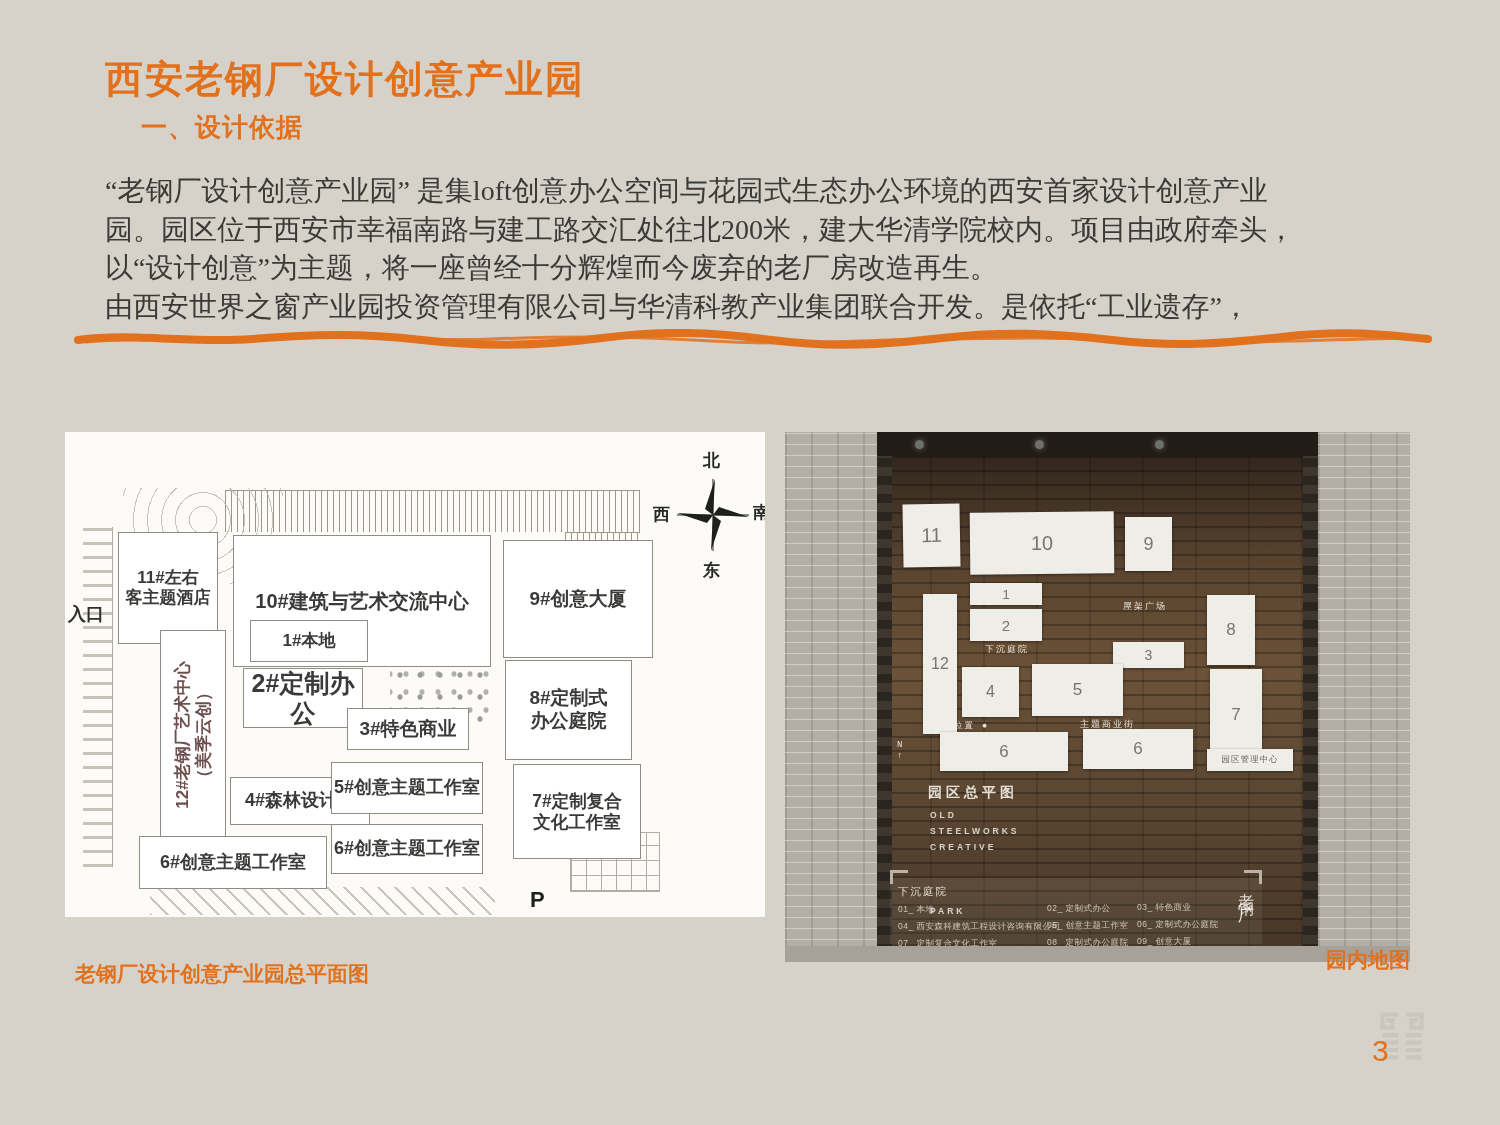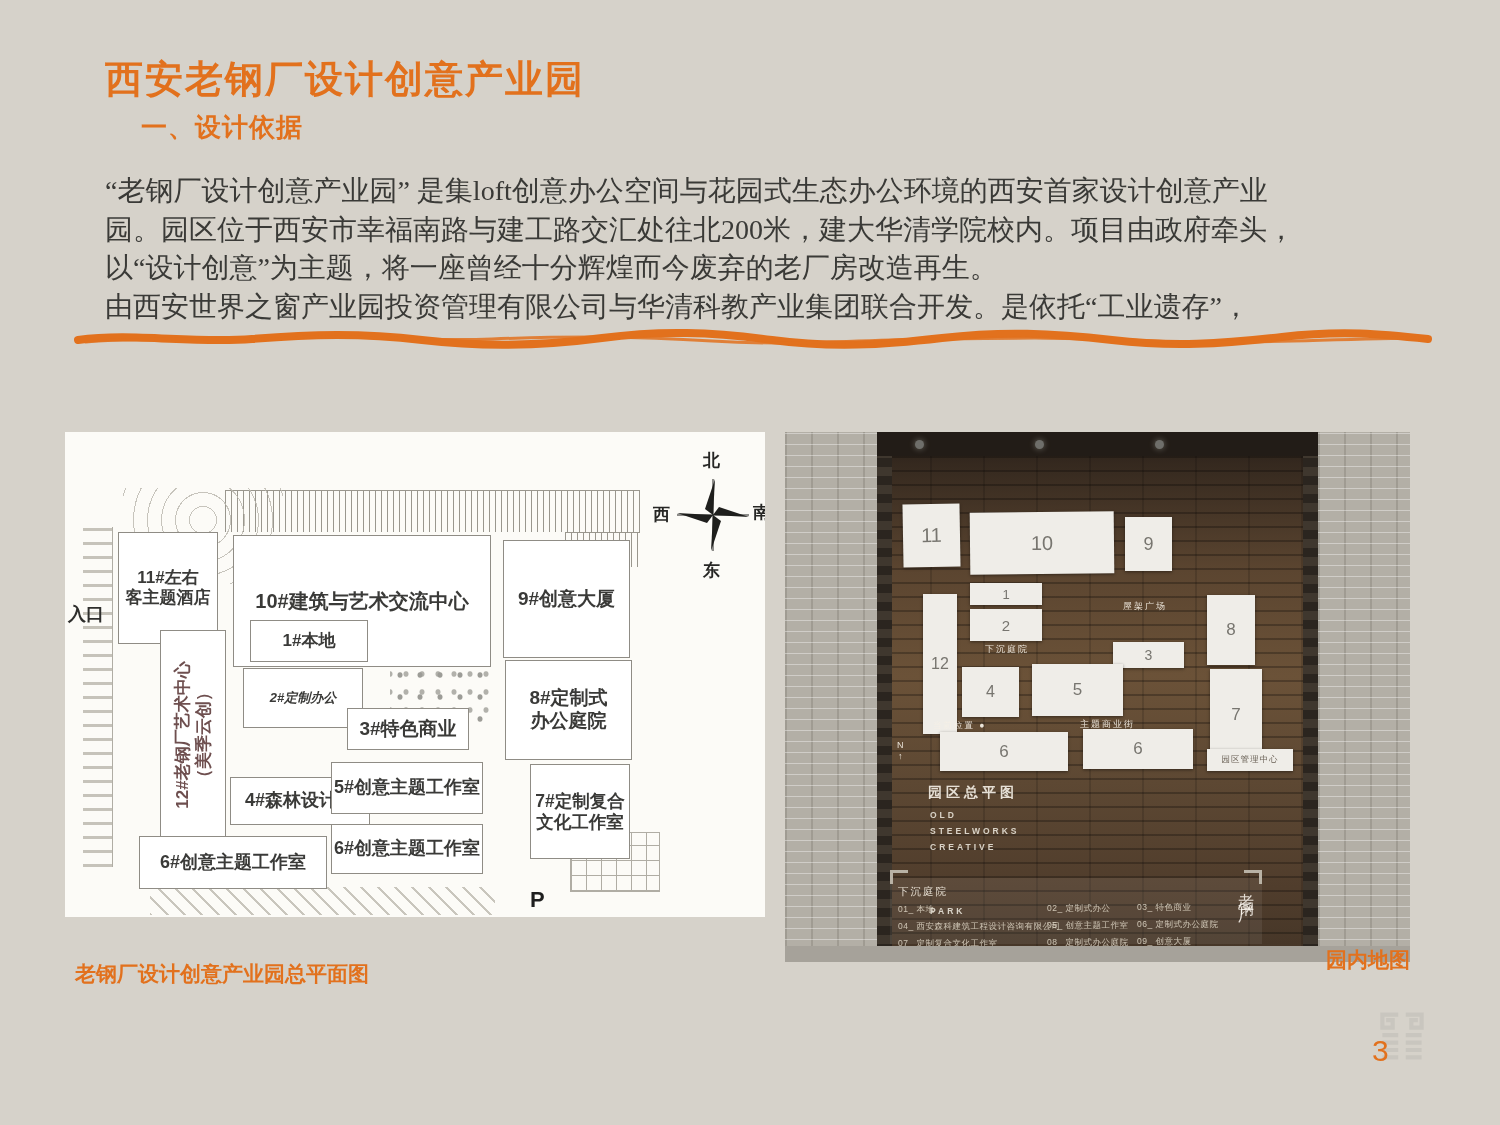--- a/index.html
+++ b/index.html
@@ -47,21 +47,21 @@
   .brick{position:absolute;top:0;width:92px;height:530px;background-color:#b3afa6;
          background-image:repeating-linear-gradient(0deg,rgba(255,255,255,.38) 0 1px,transparent 1px 11px),
                           repeating-linear-gradient(90deg,rgba(110,105,95,.28) 0 2px,transparent 2px 26px);}
   .bedge{position:absolute;top:0;width:15px;height:530px;
          background:repeating-linear-gradient(0deg,#3f372e 0 9px,#2b251f 9px 18px);}
   .topband{position:absolute;left:92px;top:0;width:441px;height:24px;background:#221c17;}
   .lamp{position:absolute;top:8px;width:9px;height:9px;border-radius:50%;background:#6e6e6a;box-shadow:0 0 6px rgba(255,255,240,.35);}
   .concrete{position:absolute;left:0;bottom:0;width:625px;height:16px;background:#a6a29a;}
   .pnl{position:absolute;background:#efede8;box-shadow:0 1px 3px rgba(0,0,0,.45);display:flex;align-items:center;justify-content:center;
        color:#77756f;font-weight:400;}
-  .wtxt{position:absolute;font-size:9px;color:rgba(245,240,230,.92);letter-spacing:2px;white-space:nowrap;}
+  .wtxt{position:absolute;font-size:9px;color:rgba(245,240,230,.92);letter-spacing:2px;white-space:nowrap;font-family:Liberation Mono, monospace;}
   .signcn{position:absolute;left:143px;top:352px;font-size:14px;letter-spacing:4px;color:rgba(242,237,227,.92);font-weight:700;}
   .en{position:absolute;left:145px;font-size:8.5px;letter-spacing:3px;color:rgba(240,235,225,.85);font-weight:700;}
   .legendbox{position:absolute;left:105px;top:446px;width:372px;height:66px;background:rgba(255,255,255,.07);}
   .cbr{position:absolute;width:18px;height:14px;border-top:3px solid #b9b2a5;}
   .legtitle{position:absolute;left:113px;top:453px;font-size:10.5px;color:rgba(235,228,215,.95);letter-spacing:2px;}
   .leg{position:absolute;font-size:8.5px;color:rgba(225,216,200,.85);white-space:nowrap;letter-spacing:.5px;}
   .vsign{position:absolute;left:450px;top:448px;writing-mode:vertical-rl;font-size:16px;letter-spacing:8px;
          color:rgba(250,246,238,.85);font-family:"Liberation Serif","DejaVu Serif",serif;}
 
   .caption-left{position:absolute;left:75px;top:960px;font-size:21px;font-weight:700;color:var(--accent);}
@@ -94,35 +94,35 @@
     <div class="hatchv" style="left:500px;top:100px;width:75px;height:35px;"></div>
     <div class="circles"></div>
     <div class="road"></div>
     <div class="garden"></div>
     <div class="pgrid"></div>
     <div class="hatchd" style="left:85px;top:455px;width:345px;height:28px;"></div>
 
     <div class="blk" style="left:53px;top:100px;width:100px;height:112px;font-size:17px;">11#左右
 客主题酒店</div>
     <div class="blk" style="left:168px;top:103px;width:258px;height:132px;font-size:20px;">10#建筑与艺术交流中心</div>
-    <div class="blk" style="left:438px;top:108px;width:127px;height:118px;font-size:19px;">9#创意大厦</div>
+    <div class="blk" style="left:438px;top:108px;width:150px;height:118px;font-size:19px;">9#创意大厦</div>
     <div class="blk" style="left:185px;top:188px;width:118px;height:42px;font-size:17px;">1#本地</div>
-    <div class="blk" style="left:178px;top:236px;width:120px;height:60px;font-size:13px;font-style:italic;">2#定制办公</div>
+    <div class="blk" style="left:178px;top:236px;width:120px;height:60px;font-size:25px;">2#定制办公</div>
     <div class="blk" style="left:282px;top:276px;width:122px;height:42px;font-size:19px;">3#特色商业</div>
     <div class="blk" style="left:440px;top:228px;width:127px;height:100px;font-size:19px;">8#定制式
 办公庭院</div>
     <div class="blk" style="left:95px;top:198px;width:66px;height:210px;">
       <div class="rot">
         <div>12#老钢厂艺术中心</div>
         <div>（美季云创）</div>
       </div>
     </div>
     <div class="blk" style="left:165px;top:345px;width:140px;height:48px;font-size:18px;">4#森林设计院</div>
     <div class="blk" style="left:266px;top:330px;width:152px;height:52px;font-size:18px;">5#创意主题工作室</div>
-    <div class="blk" style="left:448px;top:332px;width:100px;height:95px;font-size:17.5px;margin-left:17px;">7#定制复合
+    <div class="blk" style="left:448px;top:332px;width:128px;height:95px;font-size:17.5px;">7#定制复合
 文化工作室</div>
     <div class="blk" style="left:74px;top:404px;width:188px;height:53px;font-size:18px;">6#创意主题工作室</div>
     <div class="blk" style="left:266px;top:392px;width:152px;height:50px;font-size:18px;">6#创意主题工作室</div>
 
     <div class="entrance">入口</div>
     <div class="pmark">P</div>
 
     <div class="compass">
       <span class="cn">北</span>
       <span class="cw">西</span>

